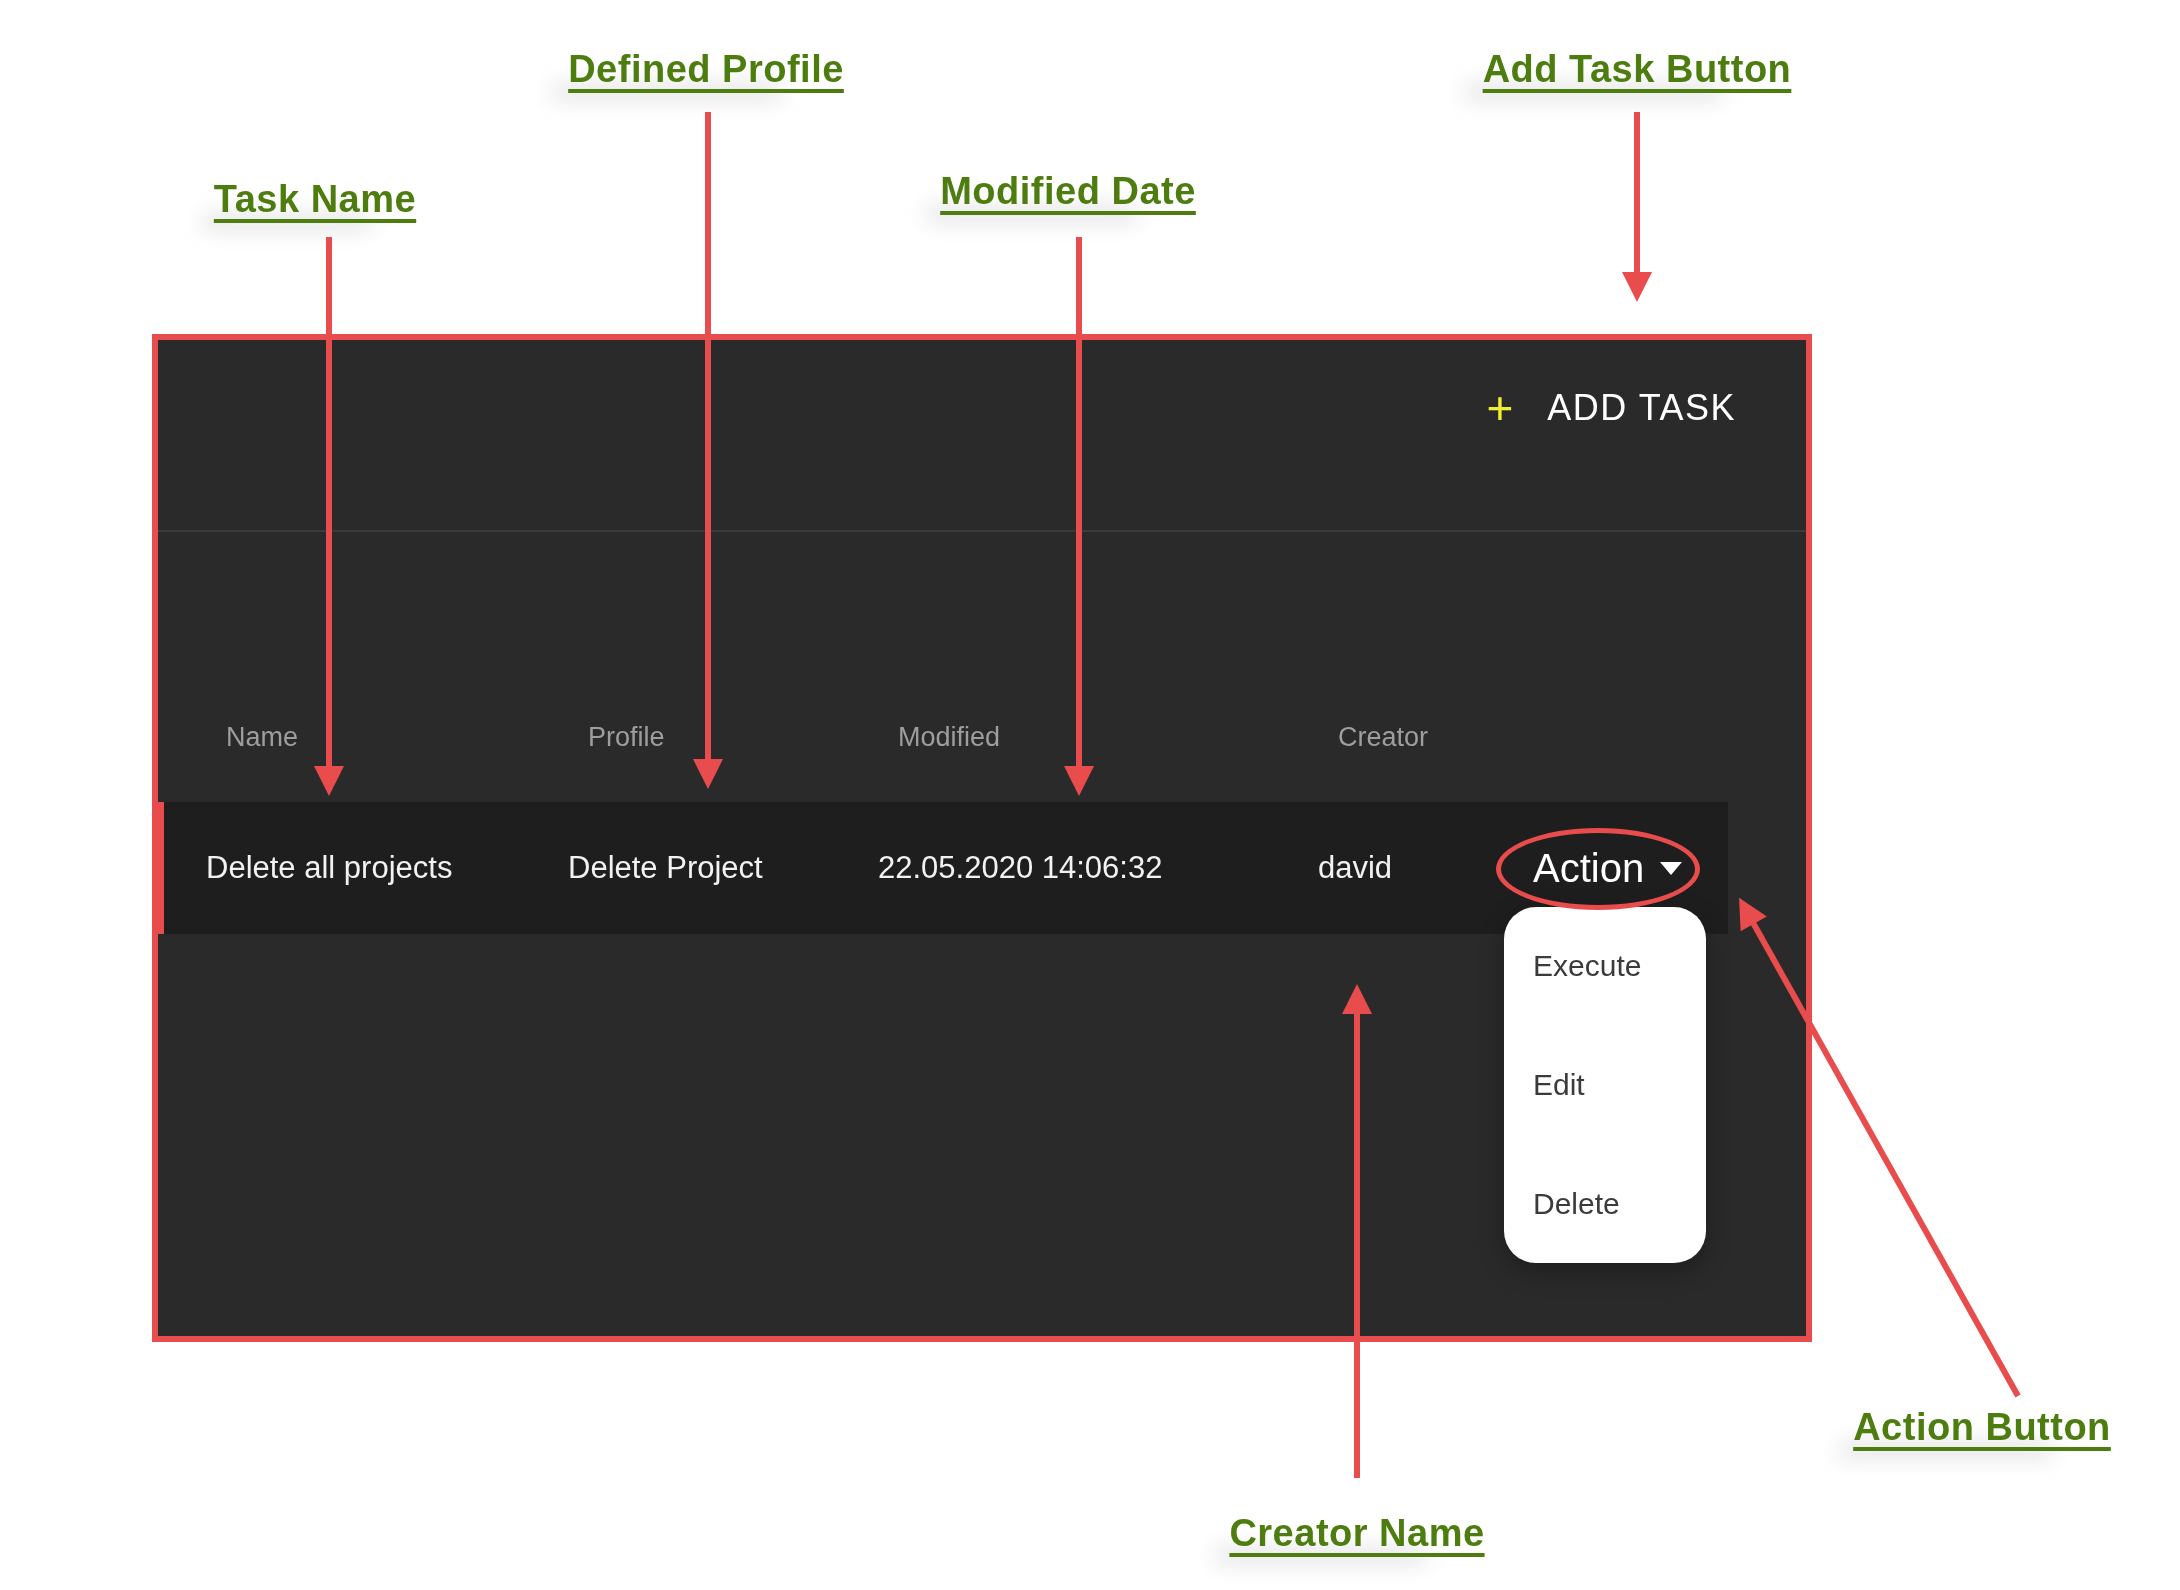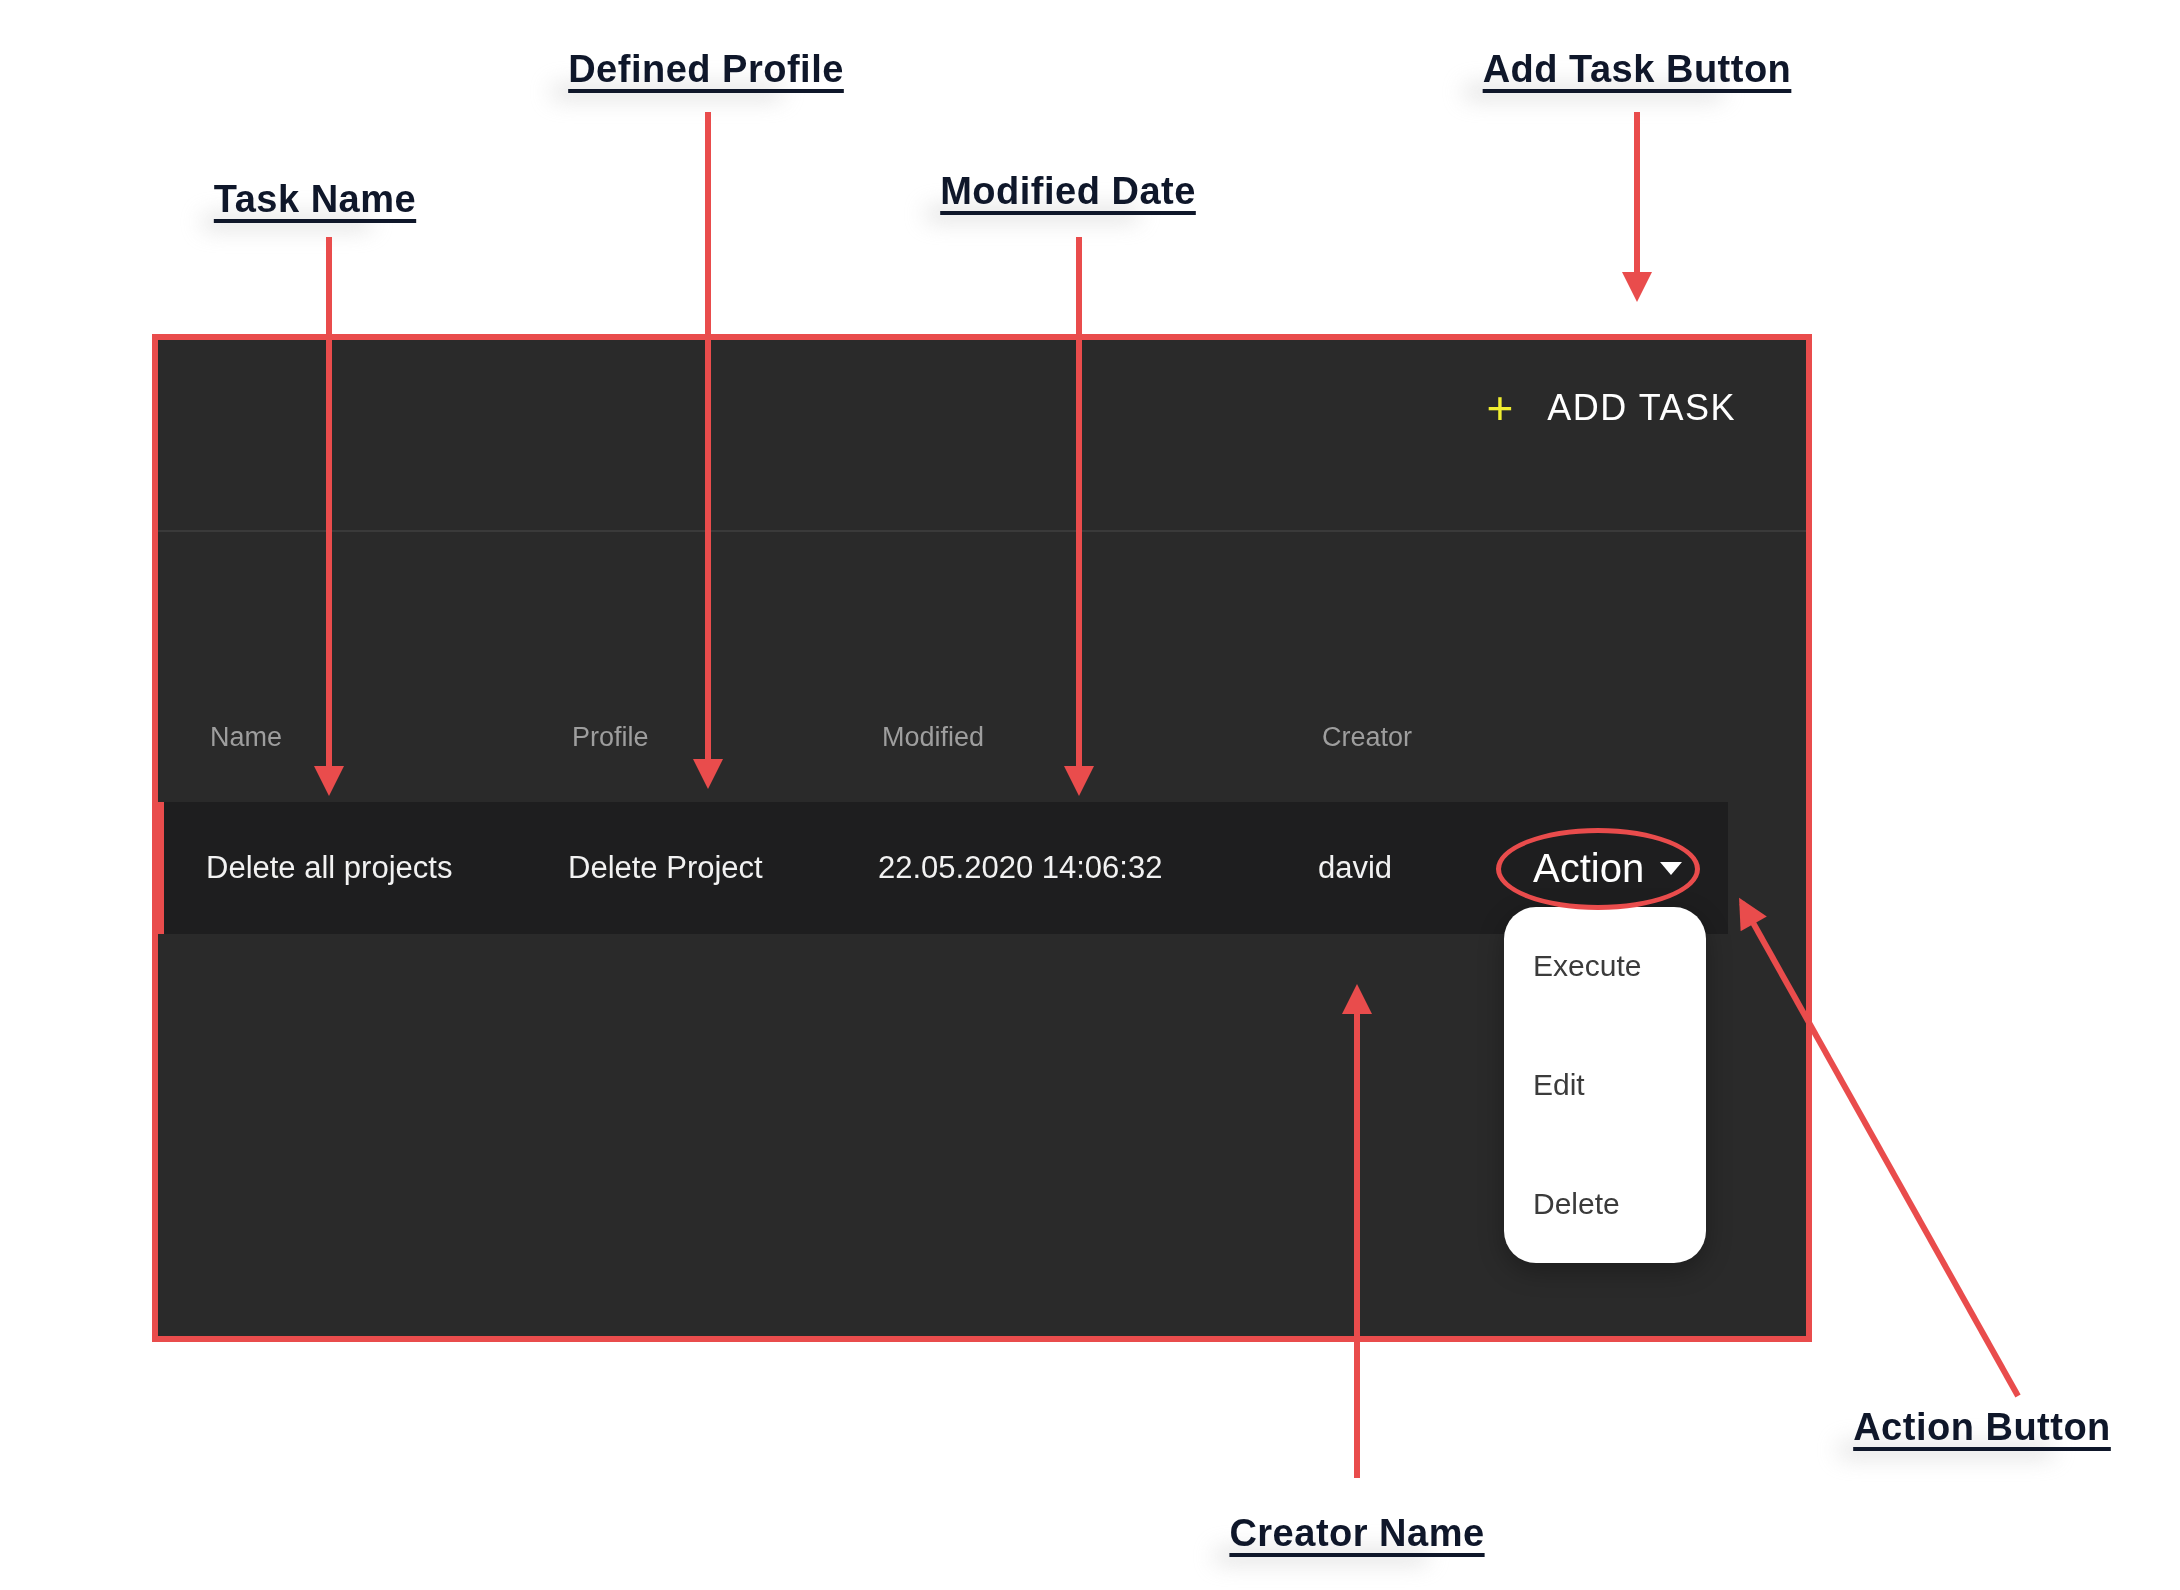--- a/index.html
+++ b/index.html
@@ -3,21 +3,21 @@
 <meta charset="utf-8">
 <style>
   * { margin: 0; padding: 0; box-sizing: border-box; }
   html, body { width: 2180px; height: 1590px; background: #ffffff; overflow: hidden; position: relative;
     font-family: "Liberation Sans", sans-serif; }
 
   
   .ann {
     position: absolute;
     transform: translateX(-50%);
-    color: #0f172a;
+    color: #4d7c0f;
     font-size: 38px;
     font-weight: 700;
     text-decoration: underline;
     text-decoration-thickness: 4px;
     text-underline-offset: 7px;
     white-space: nowrap;
     letter-spacing: .5px;
   }
   .ann::after {
     content: "";
@@ -86,21 +86,21 @@
   .cols {
     display: grid;
     grid-template-columns: 362px 310px 440px 215px auto;
     align-items: center;
   }
 
   .col-headers {
     position: absolute;
     left: 0; right: 0; top: 365px;
     height: 64px;
-    padding-left: 52px;
+    padding-left: 68px;
     color: #9e9e9e;
     font-size: 27px;
   }
 
   .task-row {
     position: absolute;
     left: 0; top: 462px;
     width: 1570px; height: 132px;
     background: #1e1e1f;
     border-left: 6px solid #e94c4c;

